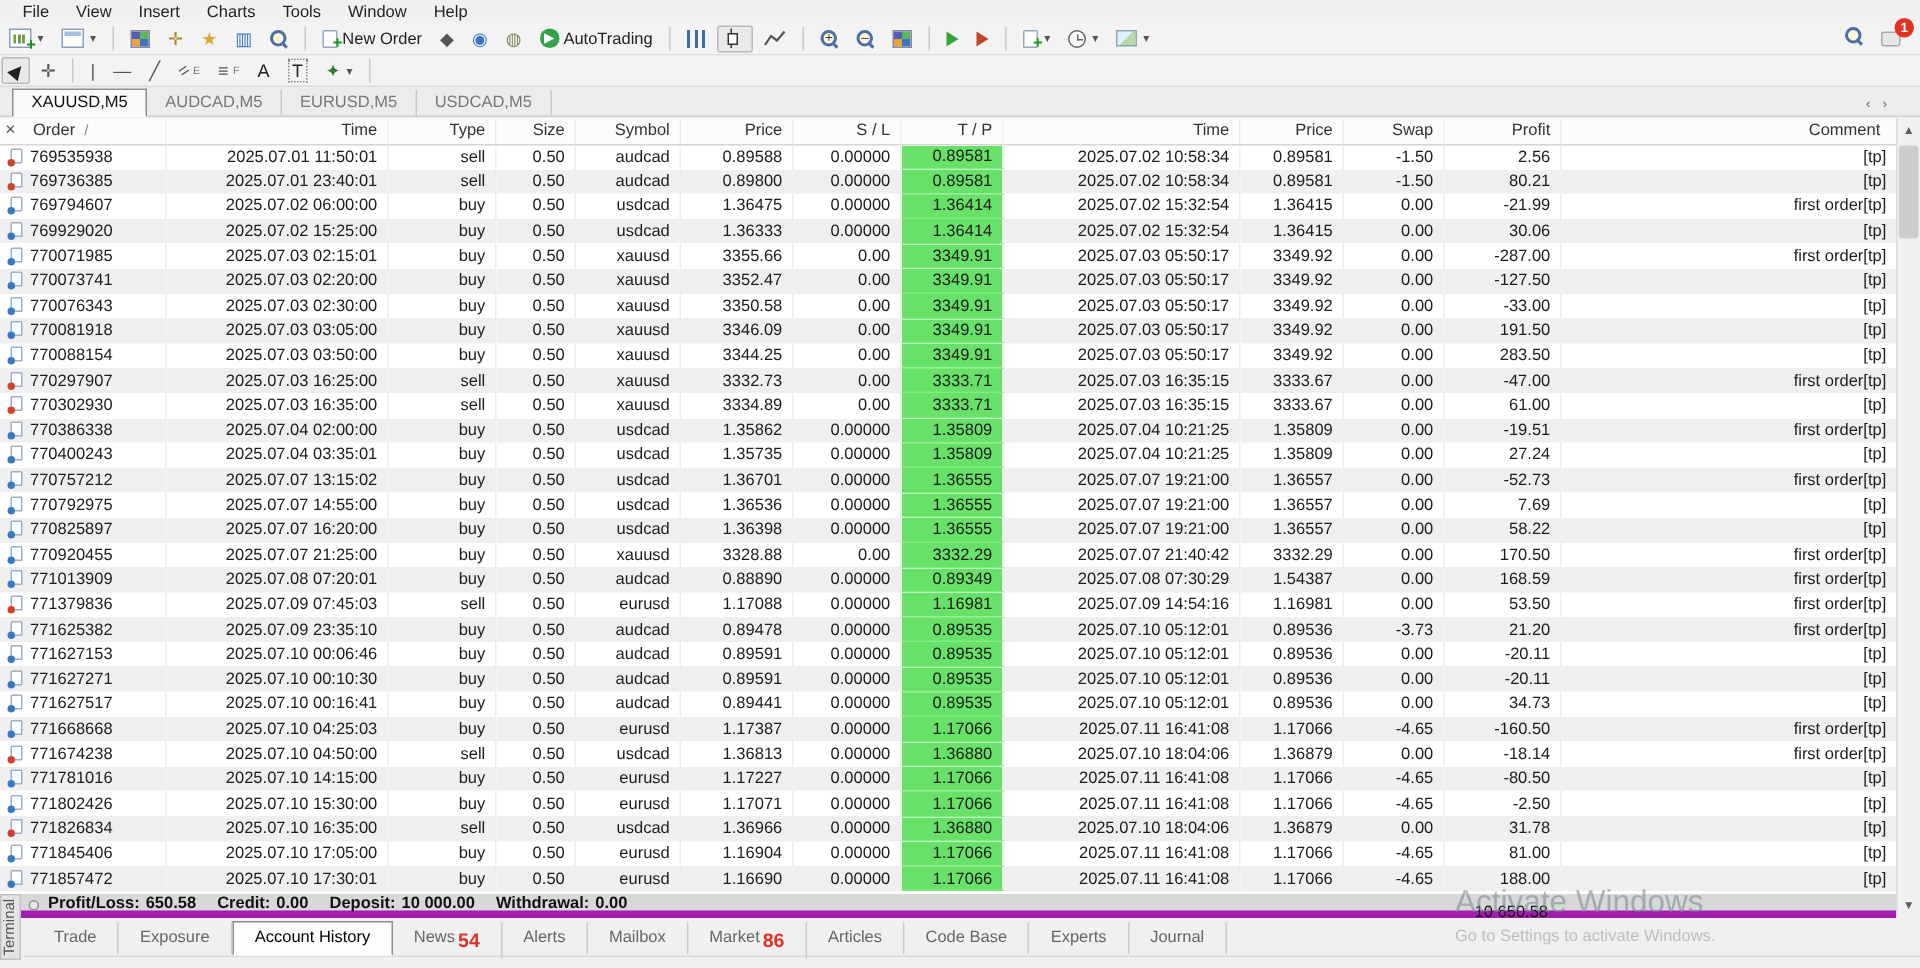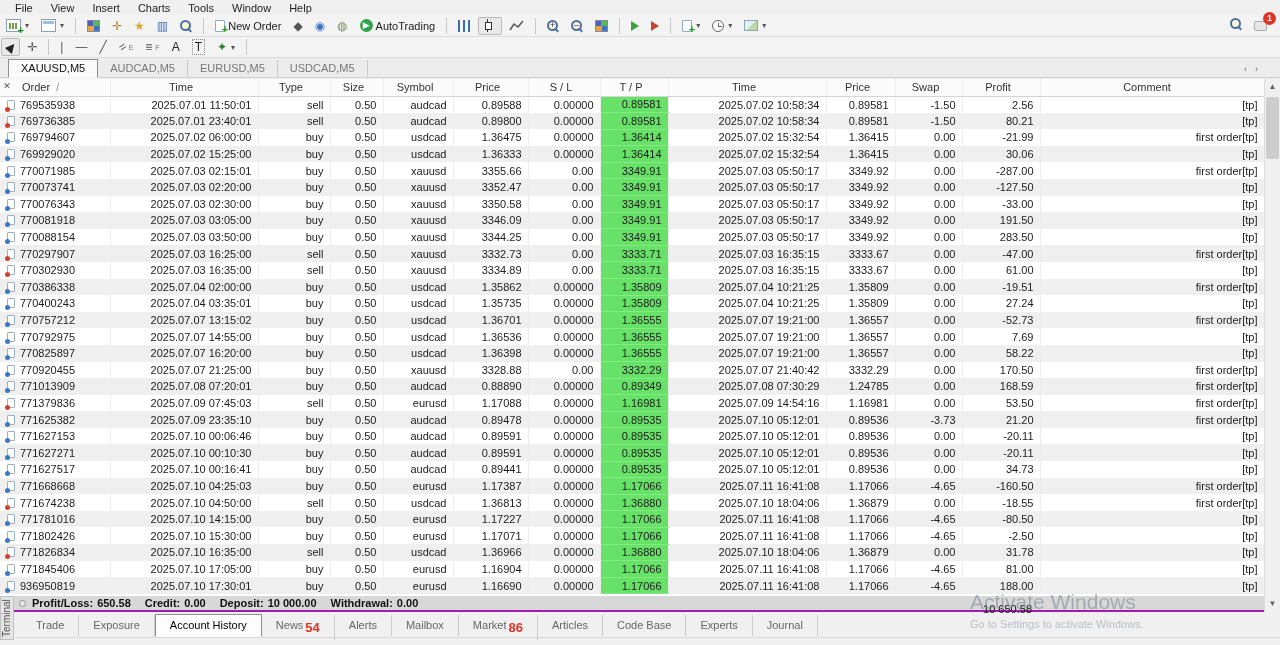--- a/index.html
+++ b/index.html
@@ -64,21 +64,21 @@
   
   .charttabs { position:absolute; top:58px; left:0; right:0; height:20px; background:#ececec; border-bottom:1px solid #cfcfcf; display:flex; align-items:flex-end; padding-left:8px; }
   .ctab { font-size:11px; color:#777; padding:2px 12px 3px; border-right:1px solid #c9c9c9; cursor:default; }
   .ctab.active { background:#fafafa; border:1px solid #8e8e8e; border-bottom:1px solid #fafafa; color:#111; margin-bottom:-1px; }
   .ctab-arrows { position:absolute; right:14px; bottom:3px; font-size:9px; color:#666; letter-spacing:8px; }
 
   
   .tablewrap { position:absolute; top:79px; left:0; width:1264px; height:533px; background:#fff; }
   table { border-collapse:collapse; table-layout:fixed; width:1264px; }
   th, td { font-size:11px; white-space:nowrap; overflow:hidden; border-right:1px solid #ededed; }
-  thead th { height:17px; background:#fbfbfb; border-bottom:1px solid #d5d5d5; color:#333; font-weight:normal; padding-right:6px; }
+  thead th { height:17px; background:#fbfbfb; border-bottom:1px solid #d5d5d5; color:#333; font-weight:normal; text-align:right; padding-right:6px; }
   thead th.col-order { text-align:left; padding-left:22px; }
   thead th.col-comment { padding-right:10px; }
   tbody td { height:16.6px; text-align:right; padding-right:6px; color:#1c1c1c; }
   tbody tr.alt td { background:#efefef; }
   tbody td.col-order { text-align:left; padding-left:7px; }
   tbody td.tp-green { background:#67e167 !important; border-bottom:1px solid #84ea84; }
   .close-x { position:absolute; left:2px; top:2px; font-size:9px; color:#555; width:10px; text-align:center; }
   .sort-slash { color:#888; margin-left:6px; font-size:10px; }
   .doc-icon { display:inline-block; width:8px; height:10px; background:#fff; border:1px solid #9ab0c4; border-radius:1px; position:relative; margin-right:5px; vertical-align:-1px; }
   .doc-icon::after { content:""; position:absolute; left:-3px; bottom:-3px; width:5px; height:5px; border-radius:50%; }
@@ -86,21 +86,21 @@
   .doc-icon.sell::after { background:#d0422e; }
 
   
   .vscroll { position:absolute; right:0; top:79px; width:16px; height:533px; background:#f0f0f0; border-left:1px solid #dcdcdc; }
   .vscroll .arr { position:absolute; left:0; width:15px; height:16px; text-align:center; font-size:8px; color:#606060; line-height:16px; }
   .vscroll .arr.up { top:0; }
   .vscroll .arr.down { bottom:0; }
   .vscroll .thumb { position:absolute; left:1px; top:18px; width:13px; height:62px; background:#cdcdcd; border-radius:2px; }
 
   
-  .summary { position:absolute; top:596px; left:14px; width:1250px; height:16px; background:#d8d8d8; border-bottom:2px solid #a21caf; font-size:11px; font-weight:bold; color:#111; display:flex; align-items:center; gap:14px; padding-left:18px; }
+  .summary { position:absolute; top:596px; left:14px; width:1250px; height:16px; background:#d8d8d8; border-bottom:5px solid #a21caf; font-size:11px; font-weight:bold; color:#111; display:flex; align-items:center; gap:14px; padding-left:18px; }
   .summary .dot { position:absolute; left:5px; top:4px; width:7px; height:7px; border:1px solid #909090; border-radius:50%; background:#e8e8e8; }
   .summary .pair { display:flex; gap:4px; }
   .summary .total { position:absolute; right:232px; font-weight:normal;margin-top:12px; }
 
   
   .terminal-label { position:absolute; left:0; top:596px; width:14px; height:44px; background:#e4e4e4; border:1px solid #c2c2c2; font-size:10px; color:#555; writing-mode:vertical-rl; transform:rotate(180deg); text-align:center; line-height:12px; }
 
   
   .bottomtabs { position:absolute; top:613px; left:16px; right:0; height:25px; background:#f0f0f0; display:flex; align-items:flex-start; padding-top:2px; padding-left:6px; border-bottom:1px solid #d8d8d8; }
   .btab { position:relative; font-size:11px; color:#666; padding:4px 14px 5px; border-right:1px solid #cccccc; cursor:default; }
@@ -562,21 +562,21 @@
           <tr class="alt">
             <td class="col-order"><span class="doc-icon buy"></span><span>771013909</span></td>
             <td class="col-time">2025.07.08 07:20:01</td>
             <td class="col-type">buy</td>
             <td class="col-size">0.50</td>
             <td class="col-symbol">audcad</td>
             <td class="col-price">0.88890</td>
             <td class="col-sl">0.00000</td>
             <td class="col-tp tp-green">0.89349</td>
             <td class="col-time2">2025.07.08 07:30:29</td>
-            <td class="col-price2">1.24785</td>
+            <td class="col-price2">1.54387</td>
             <td class="col-swap">0.00</td>
             <td class="col-profit">168.59</td>
             <td class="col-comment">first order[tp]</td>
           </tr>
           <tr>
             <td class="col-order"><span class="doc-icon sell"></span><span>771379836</span></td>
             <td class="col-time">2025.07.09 07:45:03</td>
             <td class="col-type">sell</td>
             <td class="col-size">0.50</td>
             <td class="col-symbol">eurusd</td>
@@ -669,21 +669,21 @@
             <td class="col-time">2025.07.10 04:50:00</td>
             <td class="col-type">sell</td>
             <td class="col-size">0.50</td>
             <td class="col-symbol">usdcad</td>
             <td class="col-price">1.36813</td>
             <td class="col-sl">0.00000</td>
             <td class="col-tp tp-green">1.36880</td>
             <td class="col-time2">2025.07.10 18:04:06</td>
             <td class="col-price2">1.36879</td>
             <td class="col-swap">0.00</td>
-            <td class="col-profit">-18.55</td>
+            <td class="col-profit">-18.14</td>
             <td class="col-comment">first order[tp]</td>
           </tr>
           <tr class="alt">
             <td class="col-order"><span class="doc-icon buy"></span><span>771781016</span></td>
             <td class="col-time">2025.07.10 14:15:00</td>
             <td class="col-type">buy</td>
             <td class="col-size">0.50</td>
             <td class="col-symbol">eurusd</td>
             <td class="col-price">1.17227</td>
             <td class="col-sl">0.00000</td>
@@ -733,21 +733,21 @@
             <td class="col-price">1.16904</td>
             <td class="col-sl">0.00000</td>
             <td class="col-tp tp-green">1.17066</td>
             <td class="col-time2">2025.07.11 16:41:08</td>
             <td class="col-price2">1.17066</td>
             <td class="col-swap">-4.65</td>
             <td class="col-profit">81.00</td>
             <td class="col-comment">[tp]</td>
           </tr>
           <tr class="alt">
-            <td class="col-order"><span class="doc-icon buy"></span><span>936950819</span></td>
+            <td class="col-order"><span class="doc-icon buy"></span><span>771857472</span></td>
             <td class="col-time">2025.07.10 17:30:01</td>
             <td class="col-type">buy</td>
             <td class="col-size">0.50</td>
             <td class="col-symbol">eurusd</td>
             <td class="col-price">1.16690</td>
             <td class="col-sl">0.00000</td>
             <td class="col-tp tp-green">1.17066</td>
             <td class="col-time2">2025.07.11 16:41:08</td>
             <td class="col-price2">1.17066</td>
             <td class="col-swap">-4.65</td>

